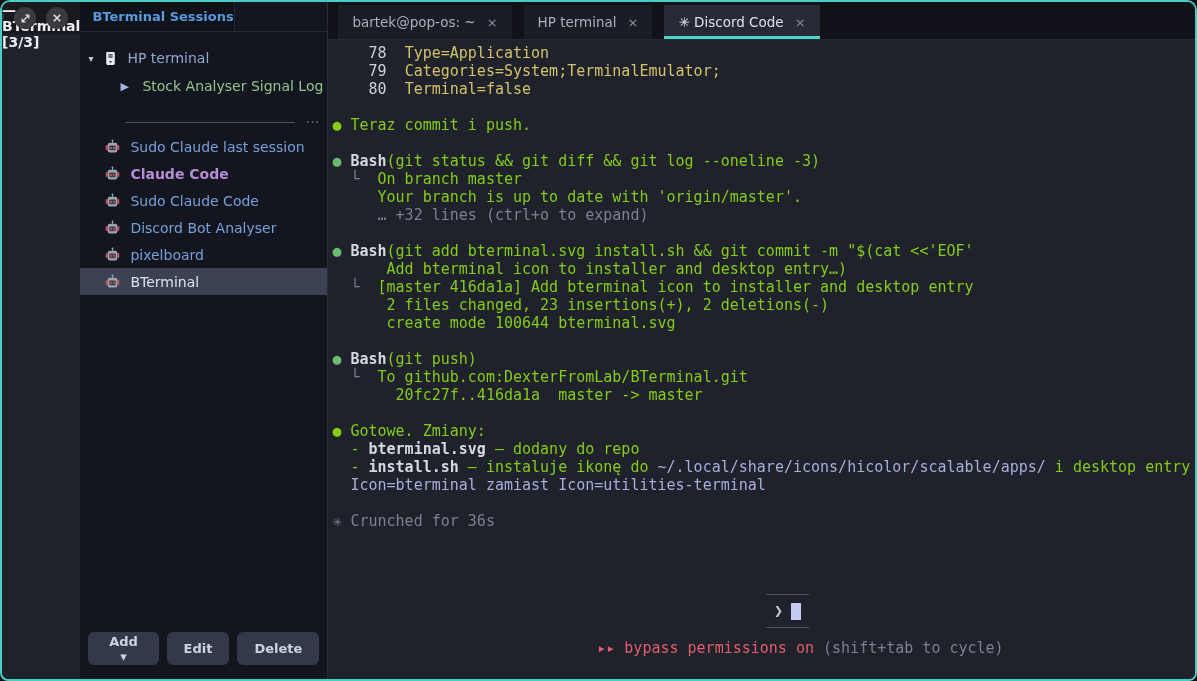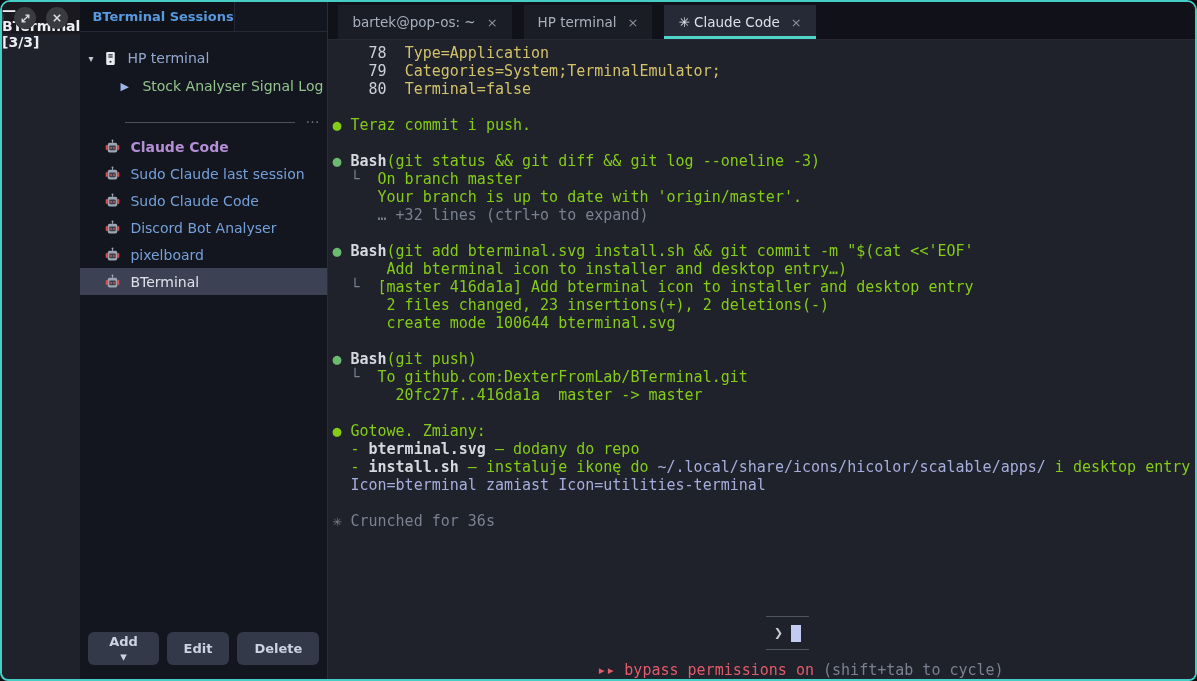--- a/index.html
+++ b/index.html
@@ -123,21 +123,21 @@
   .spacer { flex:1; }
 
   .input-box {
     border-top:1px solid #4e5360; border-bottom:1px solid #4e5360;
     padding:7px 8px; display:flex; align-items:center;
     margin-right:2px;
   }
   .prompt-char { color:#c6cad4; margin-right:8px; }
   .cursor { display:inline-block; width:10px; height:17px; background:#c3cbf2; }
 
-  .statusline { padding:11px 0 0 24px; white-space:pre; }
+  .statusline { padding:11px 0 0 24px; white-space:pre; margin-bottom:22px; }
 
   .scroll-track {
     position:absolute; right:0; top:0; bottom:0; width:7px;
     background:#171922;
   }
 </style>
 </head>
 <body>
 
 <div class="window">
@@ -190,49 +190,49 @@
           <span class="log-label">Stock Analyser Signal Log</span>
         </div>
       </div>
 
       <div class="sb-divider">
         <span class="line"></span>
         <span class="dots">…</span>
       </div>
 
       <div class="sessions">
+          <div class="session ">
+            <span class="robot">
+              <svg width="17" height="16" viewBox="0 0 16 16">
+                <rect x="7.5" y="1.6" width="1" height="2.2" fill="#9aa5b1"></rect>
+                <circle cx="8" cy="1.4" r="1" fill="#9aa5b1"></circle>
+                <rect x="1.2" y="6" width="2" height="5" rx="1" fill="#d94f4f"></rect>
+                <rect x="12.8" y="6" width="2" height="5" rx="1" fill="#d94f4f"></rect>
+                <rect x="3.2" y="3.8" width="9.6" height="9.6" rx="2" fill="#9aa5b1"></rect>
+                <rect x="4.8" y="6.6" width="6.4" height="4.6" rx="1" fill="#3a3f4a"></rect>
+                <circle cx="6.6" cy="8.9" r="0.9" fill="#e05555"></circle>
+                <circle cx="9.4" cy="8.9" r="0.9" fill="#e05555"></circle>
+              </svg>
+            </span>
+            <span class="lbl">Sudo Claude last session</span>
+          </div>
           <div class="session purple">
             <span class="robot">
               <svg width="17" height="16" viewBox="0 0 16 16">
                 <rect x="7.5" y="1.6" width="1" height="2.2" fill="#9aa5b1"></rect>
                 <circle cx="8" cy="1.4" r="1" fill="#9aa5b1"></circle>
                 <rect x="1.2" y="6" width="2" height="5" rx="1" fill="#d94f4f"></rect>
                 <rect x="12.8" y="6" width="2" height="5" rx="1" fill="#d94f4f"></rect>
                 <rect x="3.2" y="3.8" width="9.6" height="9.6" rx="2" fill="#9aa5b1"></rect>
                 <rect x="4.8" y="6.6" width="6.4" height="4.6" rx="1" fill="#3a3f4a"></rect>
                 <circle cx="6.6" cy="8.9" r="0.9" fill="#e05555"></circle>
                 <circle cx="9.4" cy="8.9" r="0.9" fill="#e05555"></circle>
               </svg>
             </span>
             <span class="lbl">Claude Code</span>
-          </div>
-          <div class="session ">
-            <span class="robot">
-              <svg width="17" height="16" viewBox="0 0 16 16">
-                <rect x="7.5" y="1.6" width="1" height="2.2" fill="#9aa5b1"></rect>
-                <circle cx="8" cy="1.4" r="1" fill="#9aa5b1"></circle>
-                <rect x="1.2" y="6" width="2" height="5" rx="1" fill="#d94f4f"></rect>
-                <rect x="12.8" y="6" width="2" height="5" rx="1" fill="#d94f4f"></rect>
-                <rect x="3.2" y="3.8" width="9.6" height="9.6" rx="2" fill="#9aa5b1"></rect>
-                <rect x="4.8" y="6.6" width="6.4" height="4.6" rx="1" fill="#3a3f4a"></rect>
-                <circle cx="6.6" cy="8.9" r="0.9" fill="#e05555"></circle>
-                <circle cx="9.4" cy="8.9" r="0.9" fill="#e05555"></circle>
-              </svg>
-            </span>
-            <span class="lbl">Sudo Claude last session</span>
           </div>
           <div class="session ">
             <span class="robot">
               <svg width="17" height="16" viewBox="0 0 16 16">
                 <rect x="7.5" y="1.6" width="1" height="2.2" fill="#9aa5b1"></rect>
                 <circle cx="8" cy="1.4" r="1" fill="#9aa5b1"></circle>
                 <rect x="1.2" y="6" width="2" height="5" rx="1" fill="#d94f4f"></rect>
                 <rect x="12.8" y="6" width="2" height="5" rx="1" fill="#d94f4f"></rect>
                 <rect x="3.2" y="3.8" width="9.6" height="9.6" rx="2" fill="#9aa5b1"></rect>
                 <rect x="4.8" y="6.6" width="6.4" height="4.6" rx="1" fill="#3a3f4a"></rect>
@@ -300,21 +300,21 @@
       <div class="tabbar">
           <div class="tab">
             <span class="tab-label">bartek@pop-os: ~</span>
             <span class="tab-close">×</span>
           </div>
           <div class="tab">
             <span class="tab-label">HP terminal</span>
             <span class="tab-close">×</span>
           </div>
           <div class="tab active">
-            <span class="tab-label">✳ Claude Code</span>
+            <span class="tab-label">✳ Discord Code</span>
             <span class="tab-close">×</span>
           </div>
         </div>
 
       <div class="terminal">
         <div id="term-lines">
             <div class="tline"><span class="sg-num">    78  </span><span class="sg-yel">Type=Application</span></div>
             <div class="tline"><span class="sg-num">    79  </span><span class="sg-yel">Categories=System;TerminalEmulator;</span></div>
             <div class="tline"><span class="sg-num">    80  </span><span class="sg-yel">Terminal=false</span></div>
             <div class="tline"></div>

